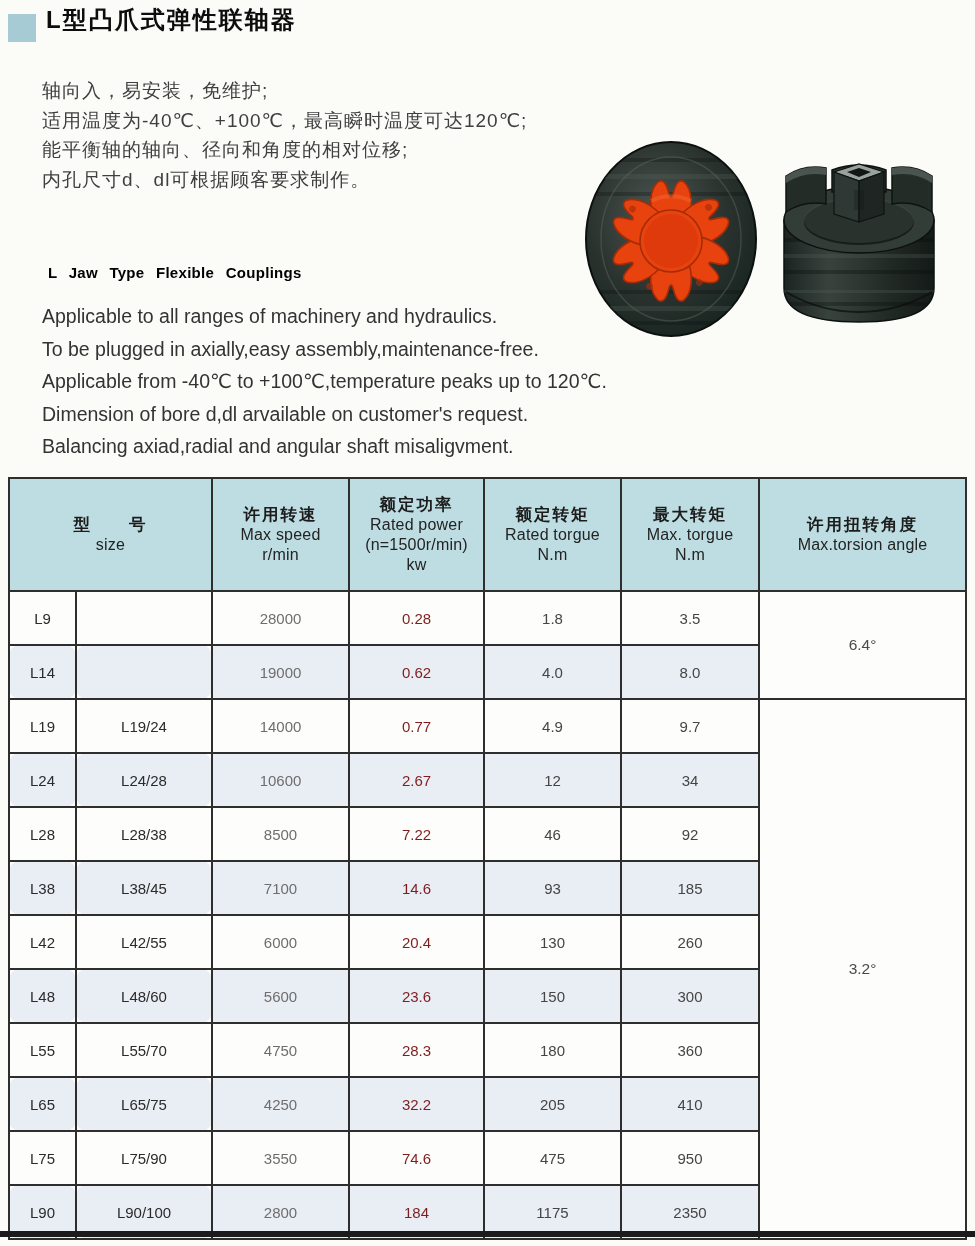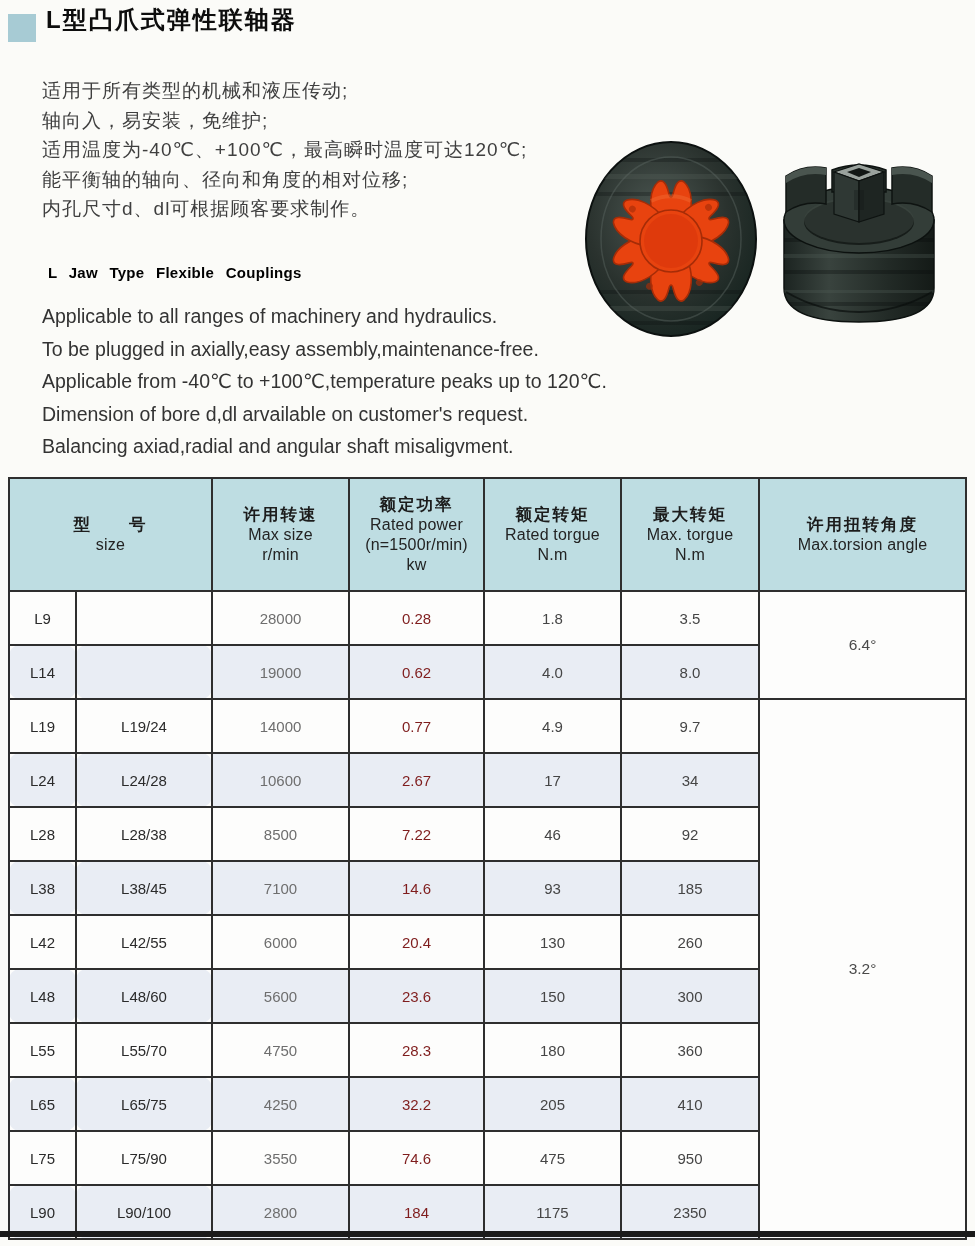--- a/index.html
+++ b/index.html
@@ -60,21 +60,20 @@
   
   .bottom-bar{left:0;top:1231px;width:975px;height:6px;background:#1b1b1b;}
 </style>
 </head>
 <body>
 
 <div class="abs title-bullet"></div>
 <h1 class="abs page-title">L型凸爪式弹性联轴器</h1>
 
 <div class="abs cn-block">
-  <div class="cn-line">适用于所有类型的机械和液压传动;</div>
   <div class="cn-line">轴向入，易安装，免维护;</div>
   <div class="cn-line">适用温度为-40℃、+100℃，最高瞬时温度可达120℃;</div>
   <div class="cn-line">能平衡轴的轴向、径向和角度的相对位移;</div>
   <div class="cn-line">内孔尺寸d、dl可根据顾客要求制作。</div>
 </div>
 
 <h2 class="abs en-title">L Jaw Type Flexible Couplings</h2>
 
 <div class="abs en-block">
   <div class="en-line">Applicable to all ranges of machinery and hydraulics.</div>
@@ -193,21 +192,21 @@
     <col style="width:207px">
   </colgroup>
   <thead>
     <tr>
       <th colspan="2">
         <div class="hl-cn">型　　号</div>
         <div class="hl-en">size</div>
       </th>
       <th>
         <div class="hl-cn">许用转速</div>
-        <div class="hl-en">Max size</div>
+        <div class="hl-en">Max speed</div>
         <div class="hl-en">r/min</div>
       </th>
       <th>
         <div class="hl-cn">额定功率</div>
         <div class="hl-en">Rated power</div>
         <div class="hl-en">(n=1500r/min)</div>
         <div class="hl-en">kw</div>
       </th>
       <th>
         <div class="hl-cn">额定转矩</div>
@@ -250,21 +249,21 @@
         <td class="c-power">0.77</td>
         <td class="c-rated">4.9</td>
         <td class="c-max">9.7</td>
         <td class="c-angle" rowspan="10">3.2°</td>
       </tr>
       <tr class="shaded">
         <td class="c-model">L24</td>
         <td class="c-model2">L24/28</td>
         <td class="c-speed">10600</td>
         <td class="c-power">2.67</td>
-        <td class="c-rated">17</td>
+        <td class="c-rated">12</td>
         <td class="c-max">34</td>
       </tr>
       <tr>
         <td class="c-model">L28</td>
         <td class="c-model2">L28/38</td>
         <td class="c-speed">8500</td>
         <td class="c-power">7.22</td>
         <td class="c-rated">46</td>
         <td class="c-max">92</td>
       </tr>

